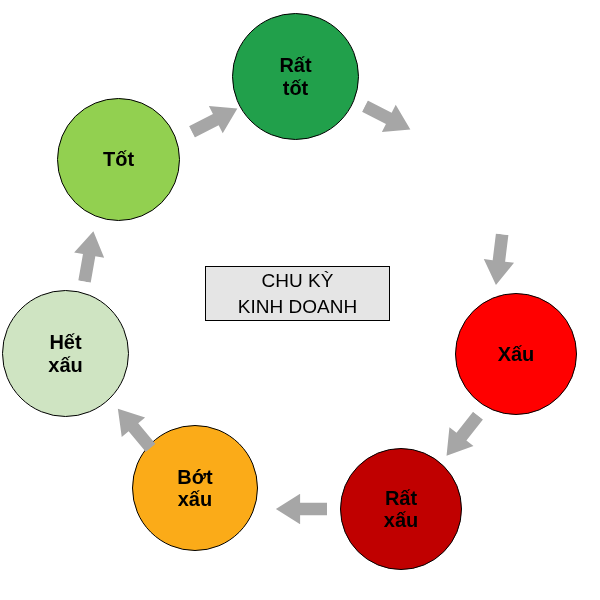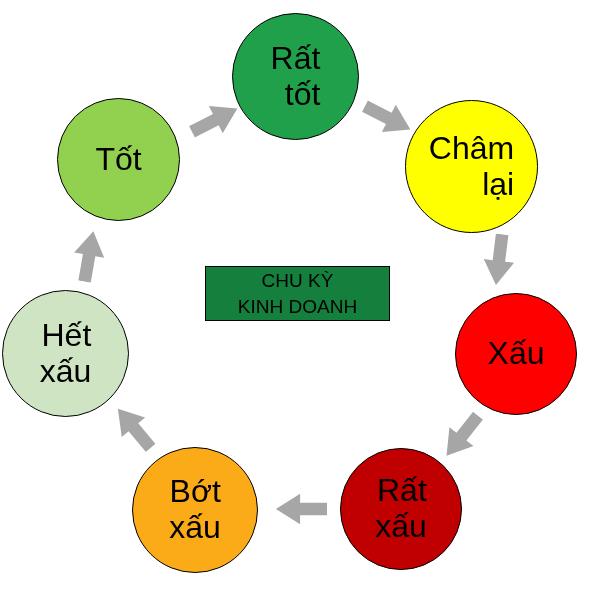--- a/index.html
+++ b/index.html
@@ -16,41 +16,42 @@
     background: #ffffff;
     overflow: hidden;
   }
   .node {
     position: absolute;
     border: 1.5px solid #000000;
     border-radius: 50%;
     display: flex;
     align-items: center;
     justify-content: center;
-    text-align: right;
-    font-size: 32px;
+    text-align: center;
+    font-size: 20px;
     line-height: 1.12;
     white-space: pre-line;
     color: #000000;
+    font-weight: bold;
   }
   .n1 { left: 232px; top: 13px;  width: 127px; height: 127px; }
   .n2 { left: 405px; top: 100px; width: 133px; height: 133px; }
   .n3 { left: 455px; top: 293px; width: 122px; height: 122px; }
   .n4 { left: 340px; top: 448px; width: 122px; height: 122px; }
-  .n5 { left: 132px; top: 447px; width: 126px; height: 126px; }
+  .n5 { left: 132px; top: 425px; width: 126px; height: 126px; }
   .n6 { left: 2px;  top: 290px; width: 127px; height: 127px; }
   .n7 { left: 57px;  top: 98px;  width: 123px; height: 123px; }
   .center-box {
     position: absolute;
     left: 205px;
     top: 266px;
     width: 185px;
     height: 55px;
     border: 1.5px solid #000000;
-    background: #15803d;
+    background: #e5e5e5;
     display: flex;
     align-items: center;
     justify-content: center;
     text-align: center;
     font-size: 19px;
     line-height: 1.35;
     white-space: pre-line;
   }
   .arrow {
     position: absolute;
@@ -65,22 +66,20 @@
   .a6 { left: 108px; top: 409px; transform: rotate(-130deg); }
   .a7 { left: 63px;  top: 237px; transform: rotate(-80deg); }
 </style>
 </head>
 <body>
 
 <div id="canvas">
 
   <div class="node n1" style="background: rgb(33, 160, 75);">Rất
 tốt</div>
-  <div class="node n2" style="background: rgb(255, 255, 0);">Châm
-lại</div>
   <div class="node n3" style="background: rgb(255, 0, 0);">Xấu</div>
   <div class="node n4" style="background: rgb(192, 0, 0);">Rất
 xấu</div>
   <div class="node n5" style="background: rgb(251, 171, 24);">Bớt
 xấu</div>
   <div class="node n6" style="background: rgb(207, 228, 194);">Hết
 xấu</div>
   <div class="node n7" style="background: rgb(146, 208, 80);">Tốt</div>
 
   <div class="center-box">

